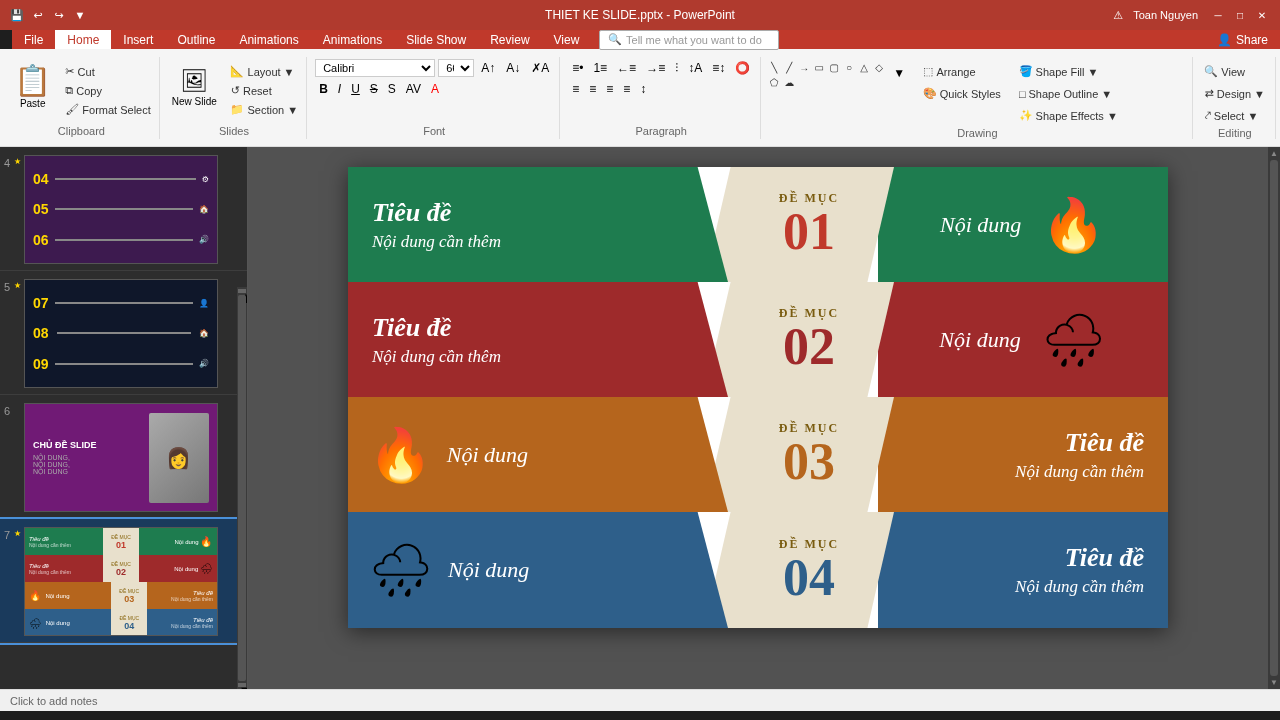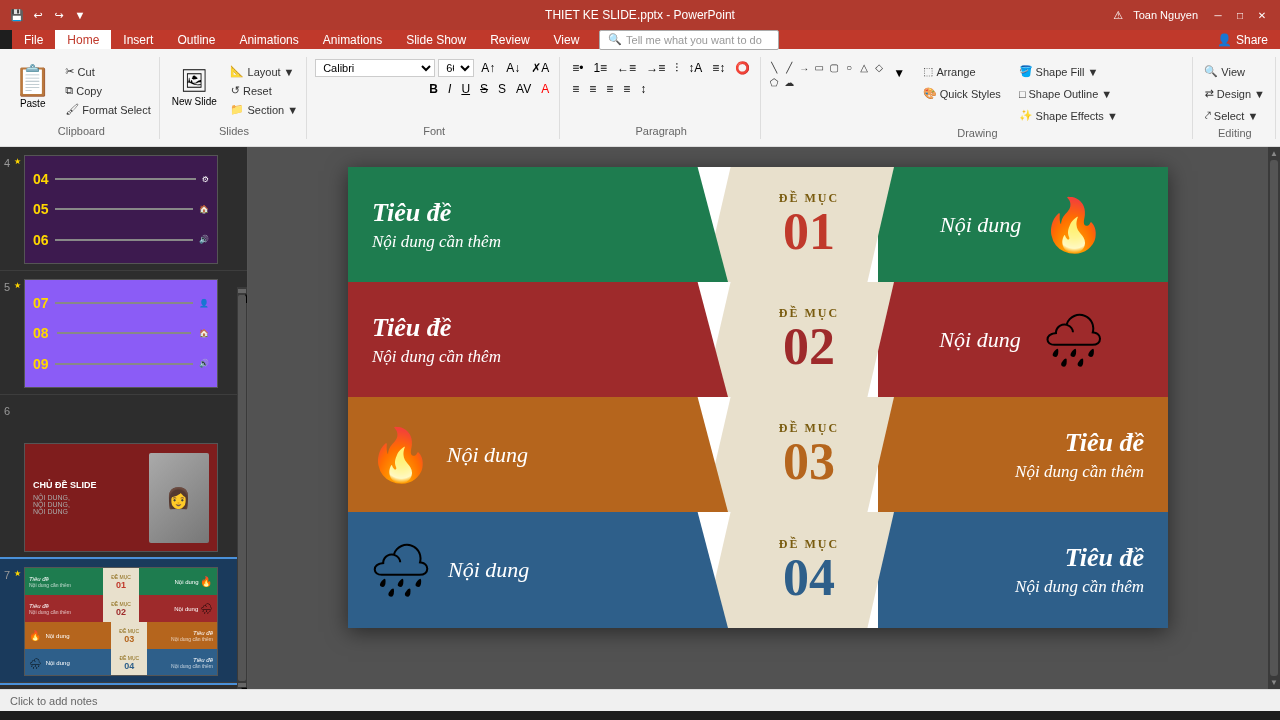--- a/index.html
+++ b/index.html
@@ -218,21 +218,21 @@
         </div>
         <div style="display:flex; flex-direction:column; gap:1px; padding-top:4px;">
           <div class="ribbon-btn-small">📐 <span>Layout</span> ▼</div>
           <div class="ribbon-btn-small">↺ <span>Reset</span></div>
           <div class="ribbon-btn-small">📁 <span>Section</span> ▼</div>
         </div>
       </div>
       <div class="ribbon-group-label">Slides</div>
     </div>
 
-    <div style="display:flex; flex-direction:column; padding:2px 6px; border-right:1px solid #ddd; height:82px;align-items:flex-end;">
+    <div style="display:flex; flex-direction:column; padding:2px 6px; border-right:1px solid #ddd; height:82px;">
       <div style="display:flex; gap:3px; align-items:center; margin-bottom:3px;">
         <select class="font-select">
           <option>Calibri</option>
         </select>
         <select class="font-size-select">
           <option>66</option>
         </select>
         <button class="font-btn">A↑</button>
         <button class="font-btn">A↓</button>
         <button class="font-btn">✗A</button>
@@ -332,42 +332,42 @@
           <span style="color:#ffd700; font-size:14px; font-weight:bold;">06</span>
           <div style="flex:1; height:2px; background:#888;"></div>
           <span style="color:white; font-size:8px;">🔊</span>
         </div>
       </div>
     </div>
 
     <div class="slide-thumb">
       <span class="slide-num">5</span>
       <span class="slide-star">★</span>
-      <div style="width:194px; height:109px; background:#8b5cf6; border:1px solid #555; display:flex; flex-direction:column; justify-content:space-around; padding:8px;">
+      <div style="width:194px; height:109px; background:#0f172a; border:1px solid #555; display:flex; flex-direction:column; justify-content:space-around; padding:8px;">
         <div style="display:flex; align-items:center; gap:6px;">
           <span style="color:#ffd700; font-size:14px; font-weight:bold;">07</span>
           <div style="flex:1; height:2px; background:#888;"></div>
           <span style="color:white; font-size:8px;">👤</span>
         </div>
         <div style="display:flex; align-items:center; gap:8px;">
           <span style="color:#ffd700; font-size:14px; font-weight:bold;">08</span>
           <div style="flex:1; height:2px; background:#888;"></div>
           <span style="color:white; font-size:8px;">🏠</span>
         </div>
         <div style="display:flex; align-items:center; gap:6px;">
           <span style="color:#ffd700; font-size:14px; font-weight:bold;">09</span>
           <div style="flex:1; height:2px; background:#888;"></div>
           <span style="color:white; font-size:8px;">🔊</span>
         </div>
       </div>
     </div>
 
     <div class="slide-thumb">
       <span class="slide-num">6</span>
-      <div style="width:194px; height:109px; background:#7f1d1d; border:1px solid #555; display:flex; align-items:center; gap:8px; padding:8px; overflow:hidden;margin-top:40px;">
+      <div style="width:194px; height:109px; background:#701a75; border:1px solid #555; display:flex; align-items:center; gap:8px; padding:8px; overflow:hidden;">
         <div style="flex:1;">
           <div style="color:white; font-size:9px; font-weight:bold; margin-bottom:4px;">CHỦ ĐỀ SLIDE</div>
           <div style="color:#aaa; font-size:7px;">NỘI DUNG,</div>
           <div style="color:#aaa; font-size:7px;">NỘI DUNG,</div>
           <div style="color:#aaa; font-size:7px;">NỘI DUNG</div>
         </div>
         <div style="width:60px; height:90px; background:#888; overflow:hidden; border-radius:2px;">
           <div style="width:100%; height:100%; background:linear-gradient(135deg, #aaa 0%, #777 100%); display:flex; align-items:center; justify-content:center; color:white; font-size:20px;">👩</div>
         </div>
       </div>

